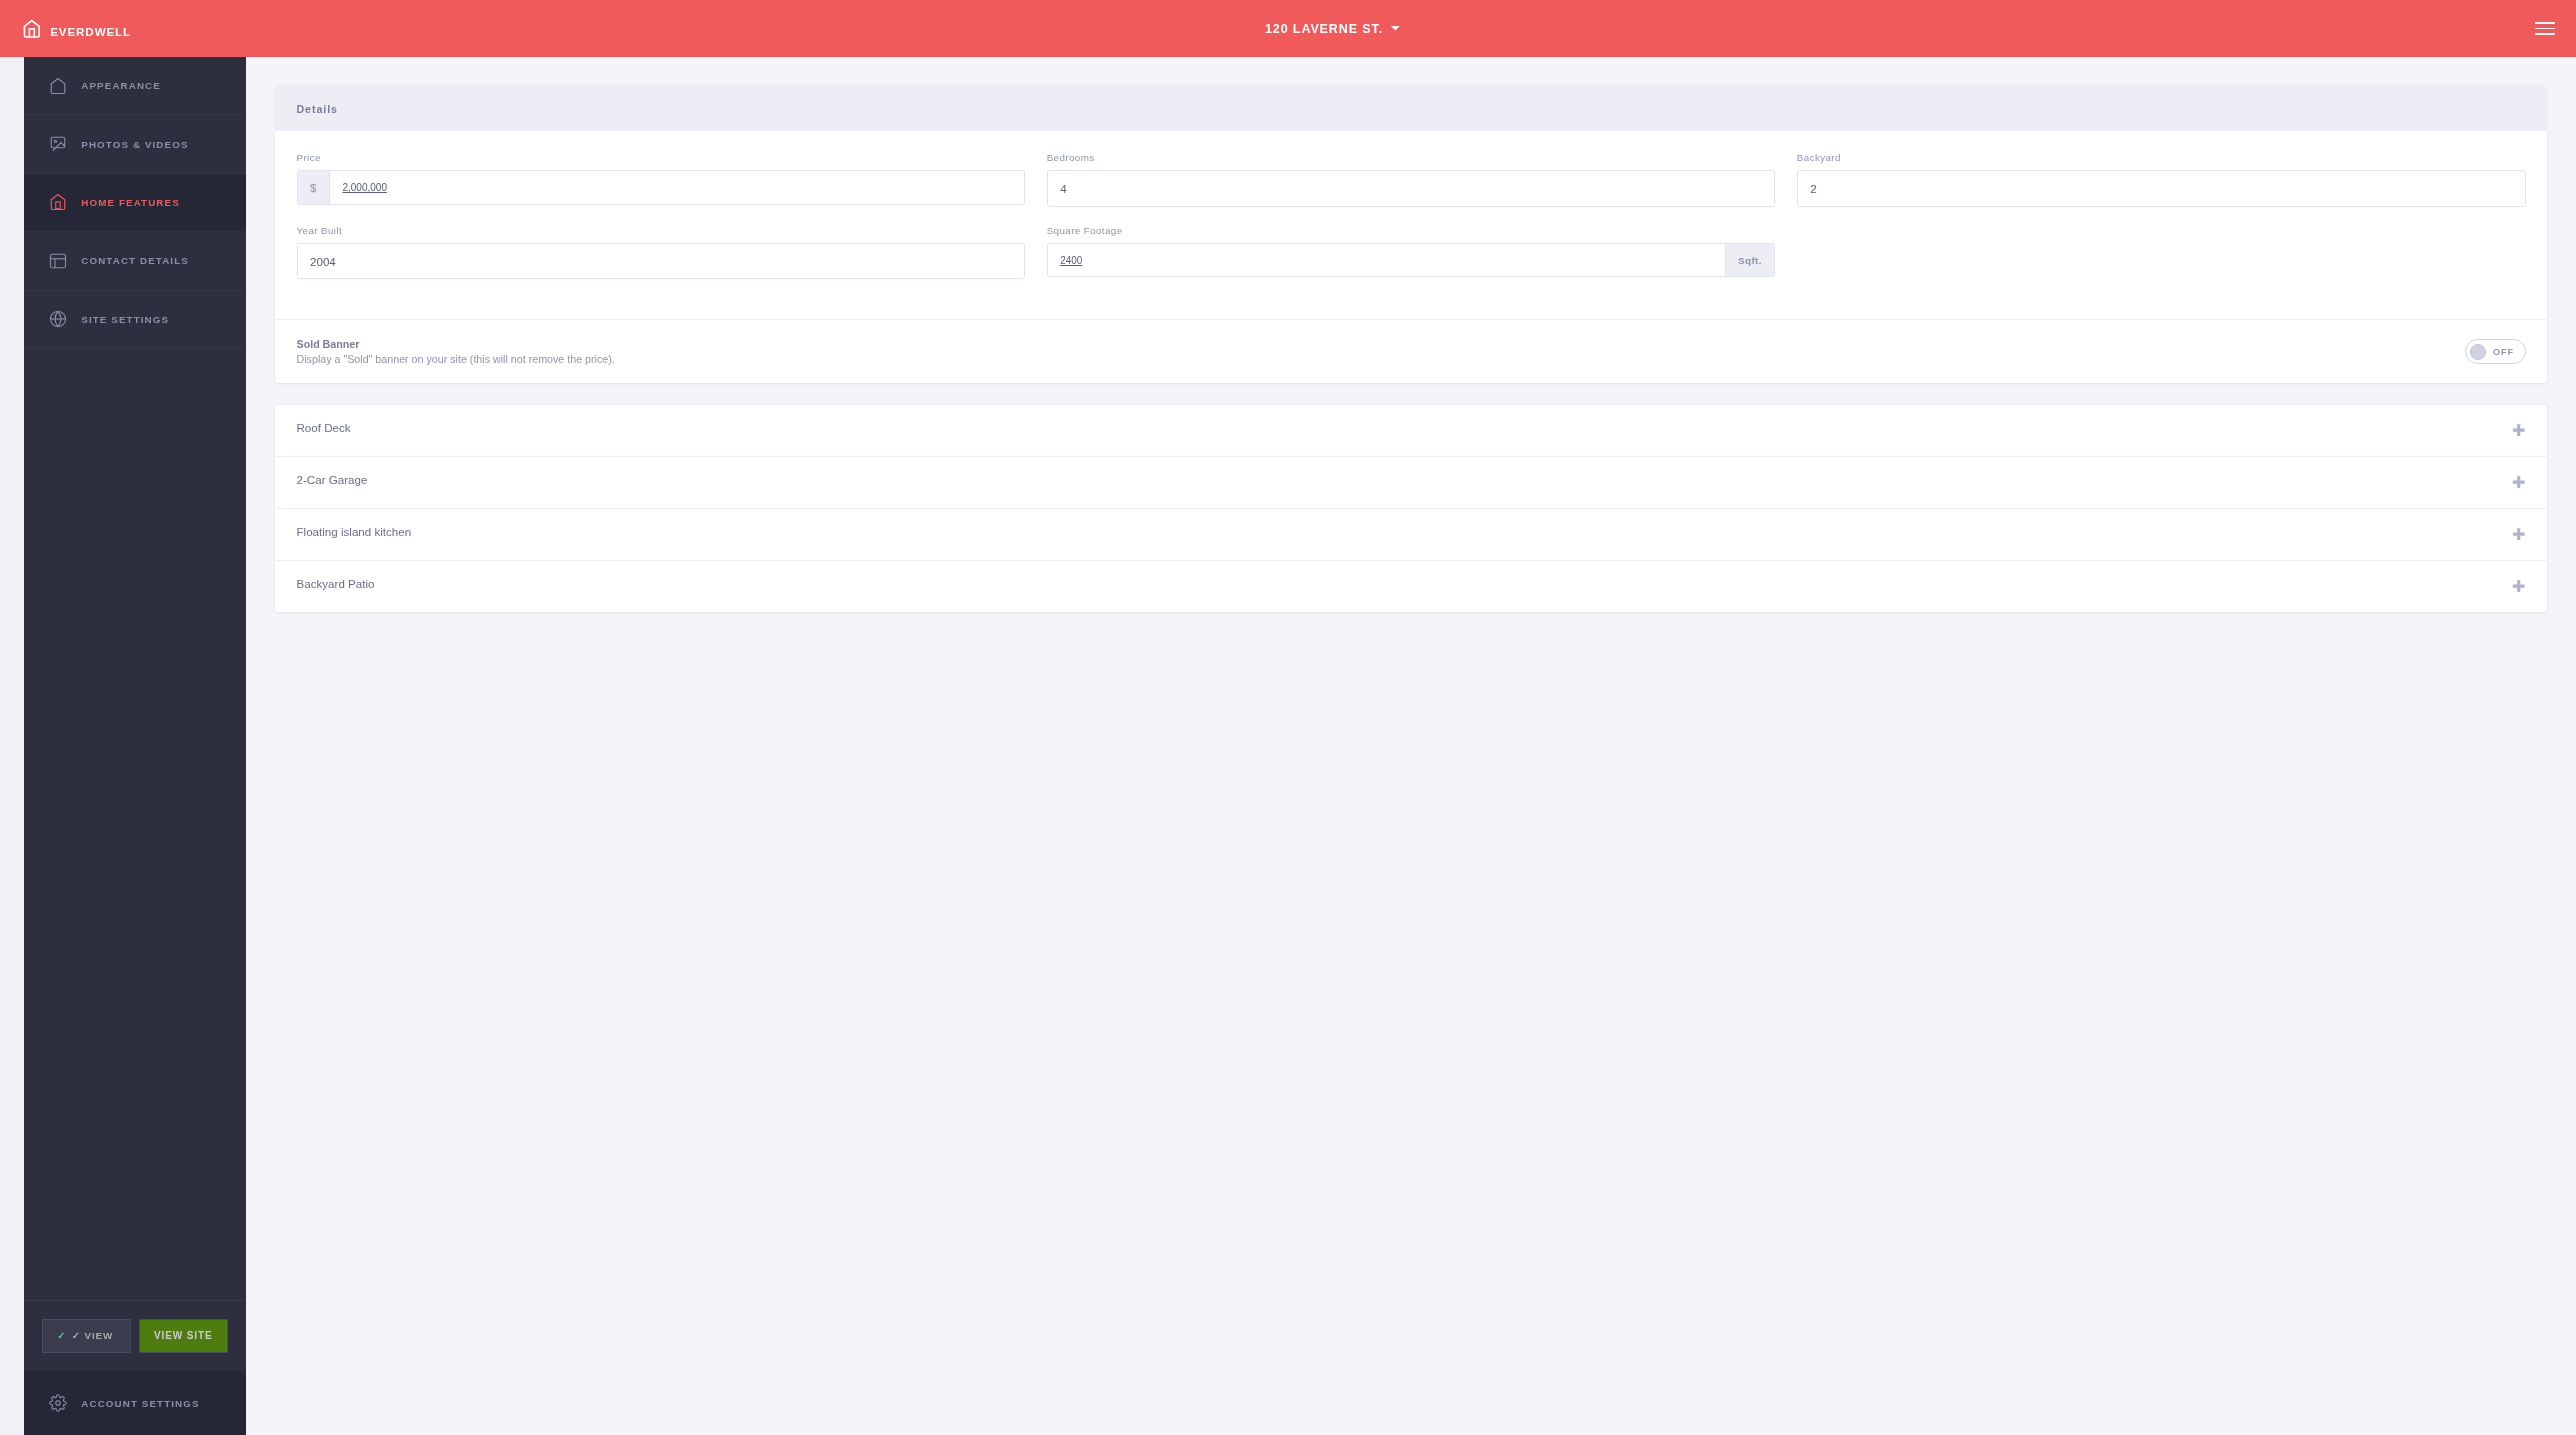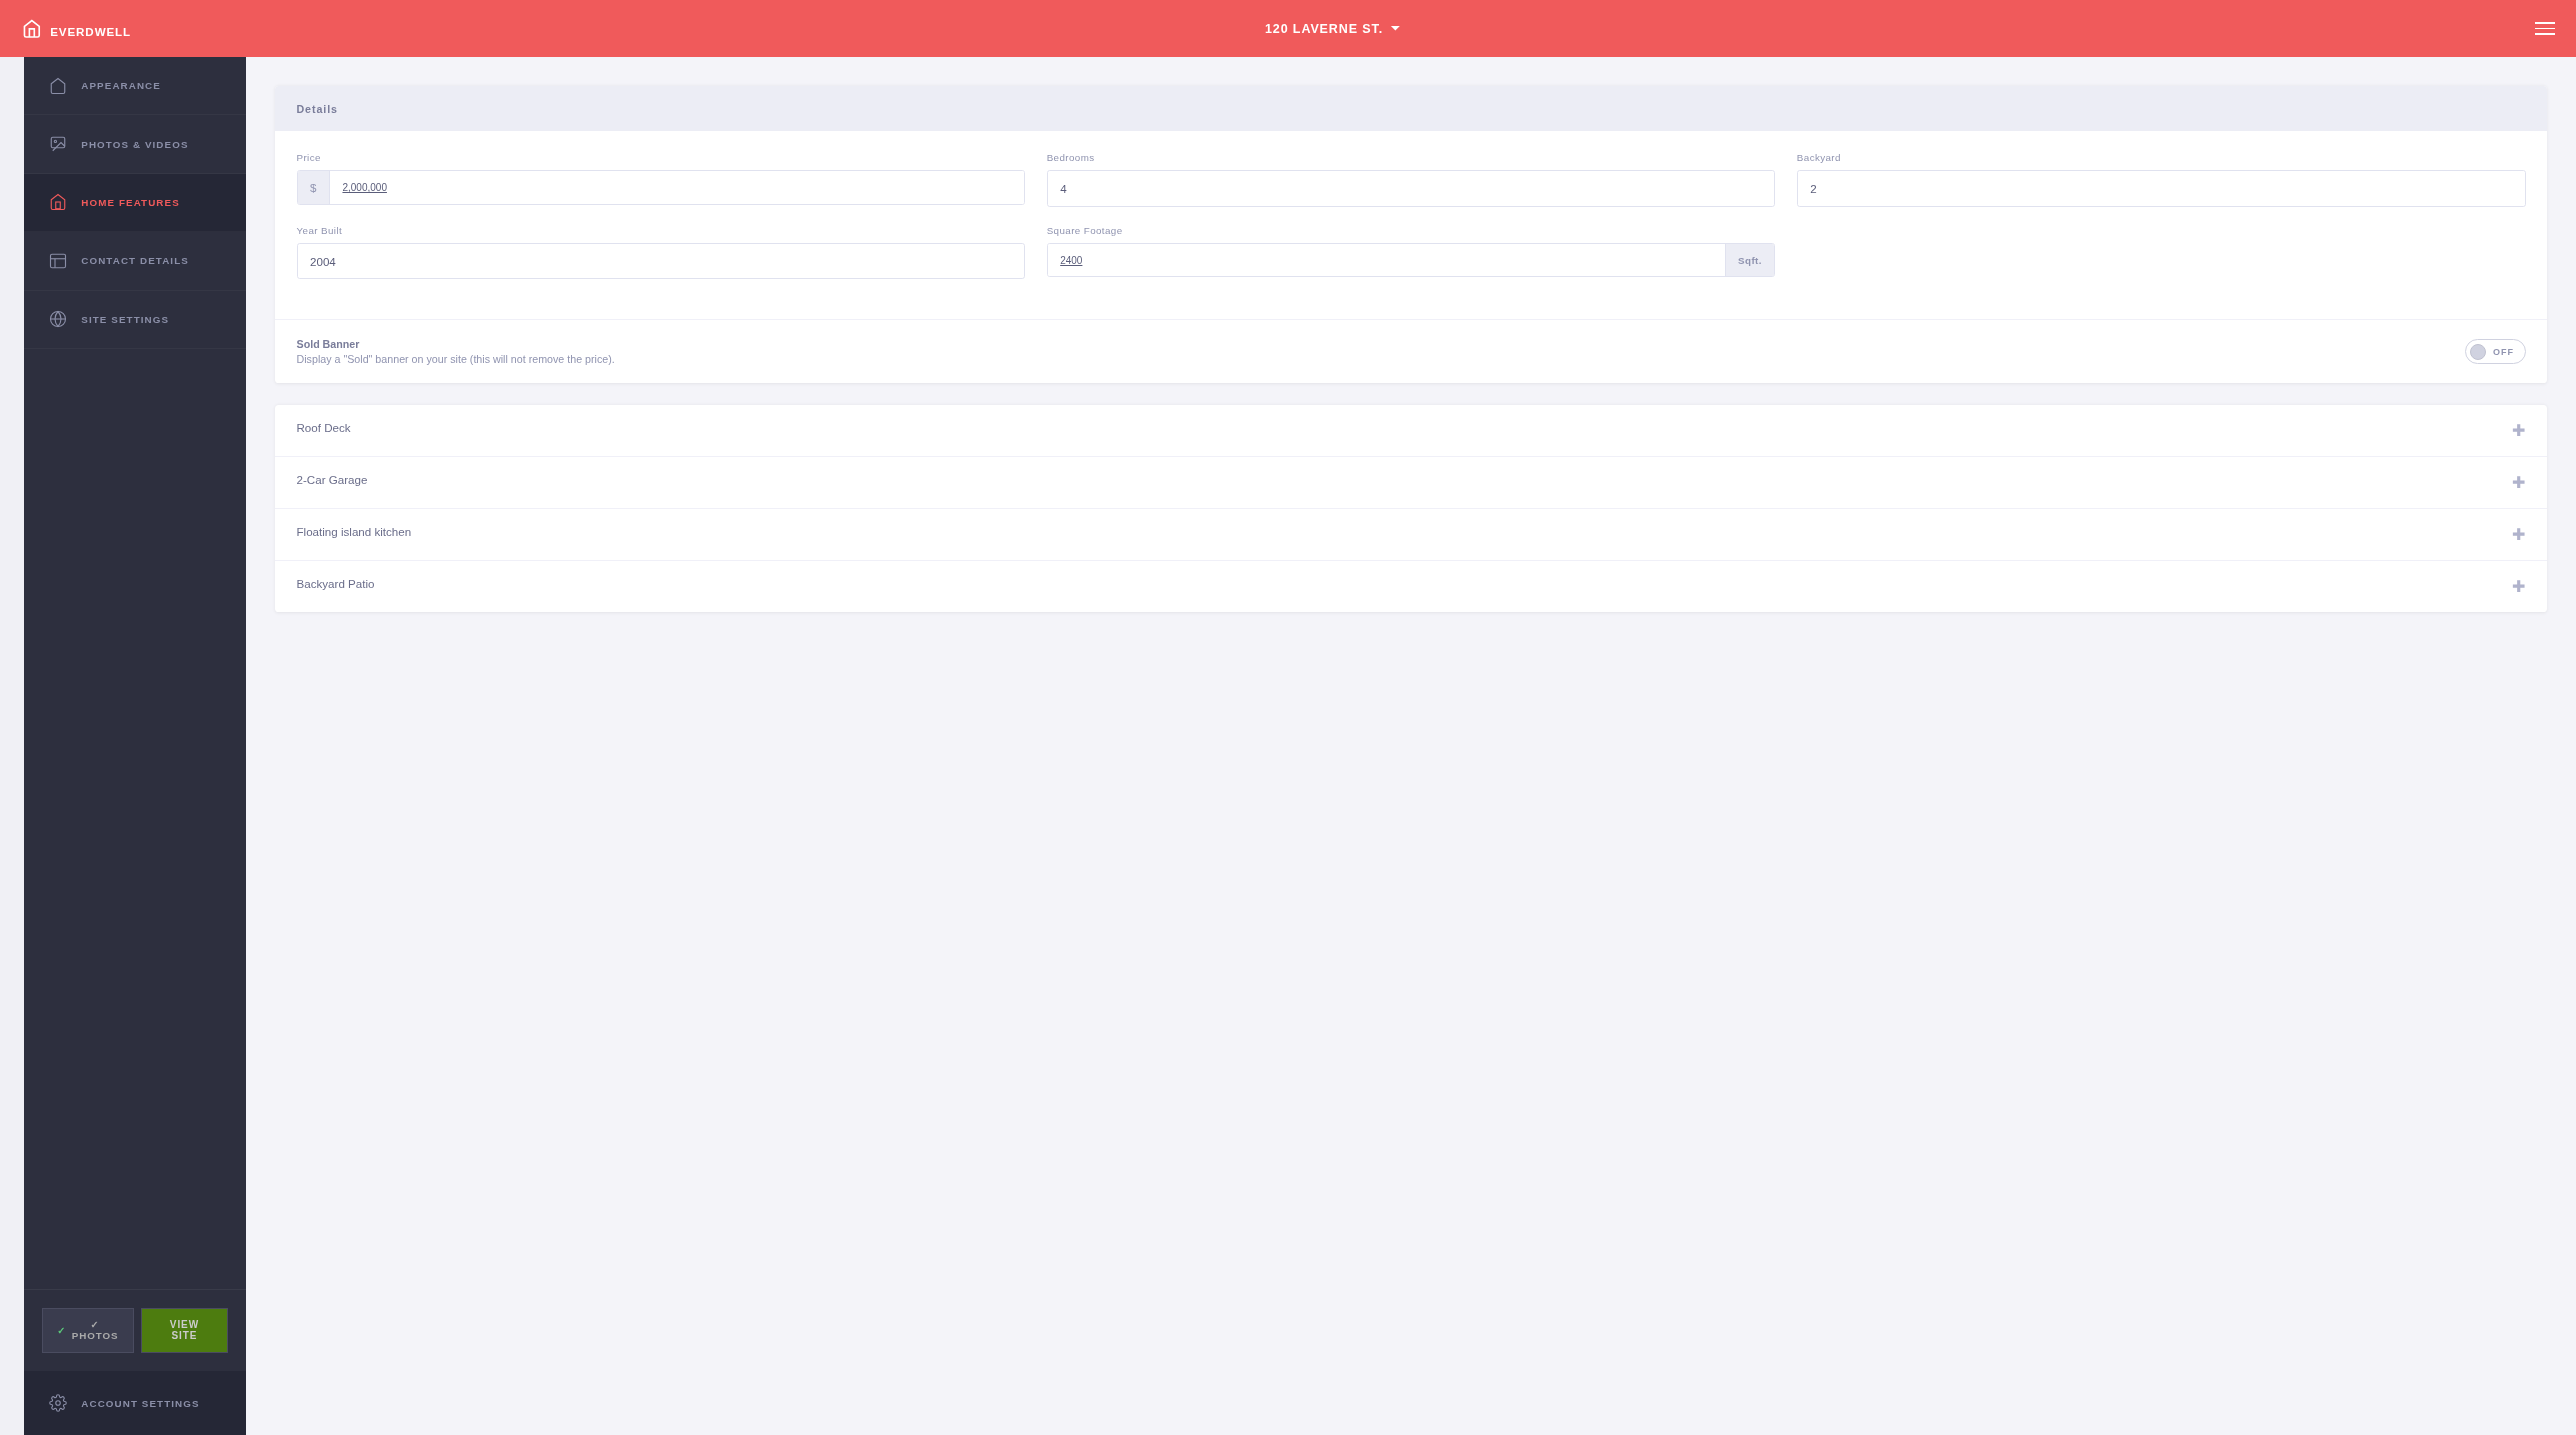--- a/index.html
+++ b/index.html
@@ -359,21 +359,21 @@
           <line x1="2" y1="12" x2="22" y2="12"></line>
           <path d="M12 2a15.3 15.3 0 0 1 4 10 15.3 15.3 0 0 1-4 10 15.3 15.3 0 0 1-4-10 15.3 15.3 0 0 1 4-10z"></path>
         </svg>
         <span>SITE SETTINGS</span>
       </div>
     </div>
 
     <div class="sidebar-bottom">
       <button class="btn-saved">
         <span class="check">✓</span>
-        <span>✓ PHOTOS</span>
+        <span>✓ VIEW</span>
       </button>
       <button class="btn-view-site">
         <span>VIEW SITE</span>
       </button>
     </div>
 
     <div class="sidebar-account">
       <svg width="18" height="18" viewBox="0 0 24 24" fill="none" stroke="#8b8fa8" stroke-width="1.5">
         <circle cx="12" cy="12" r="3"></circle>
         <path d="M19.4 15a1.65 1.65 0 0 0 .33 1.82l.06.06a2 2 0 0 1-2.83 2.83l-.06-.06a1.65 1.65 0 0 0-1.82-.33 1.65 1.65 0 0 0-1 1.51V21a2 2 0 0 1-4 0v-.09A1.65 1.65 0 0 0 9 19.4a1.65 1.65 0 0 0-1.82.33l-.06.06a2 2 0 0 1-2.83-2.83l.06-.06A1.65 1.65 0 0 0 4.68 15a1.65 1.65 0 0 0-1.51-1H3a2 2 0 0 1 0-4h.09A1.65 1.65 0 0 0 4.6 9a1.65 1.65 0 0 0-.33-1.82l-.06-.06a2 2 0 0 1 2.83-2.83l.06.06A1.65 1.65 0 0 0 9 4.68a1.65 1.65 0 0 0 1-1.51V3a2 2 0 0 1 4 0v.09a1.65 1.65 0 0 0 1 1.51 1.65 1.65 0 0 0 1.82-.33l.06-.06a2 2 0 0 1 2.83 2.83l-.06.06A1.65 1.65 0 0 0 19.4 9a1.65 1.65 0 0 0 1.51 1H21a2 2 0 0 1 0 4h-.09a1.65 1.65 0 0 0-1.51 1z"></path>

